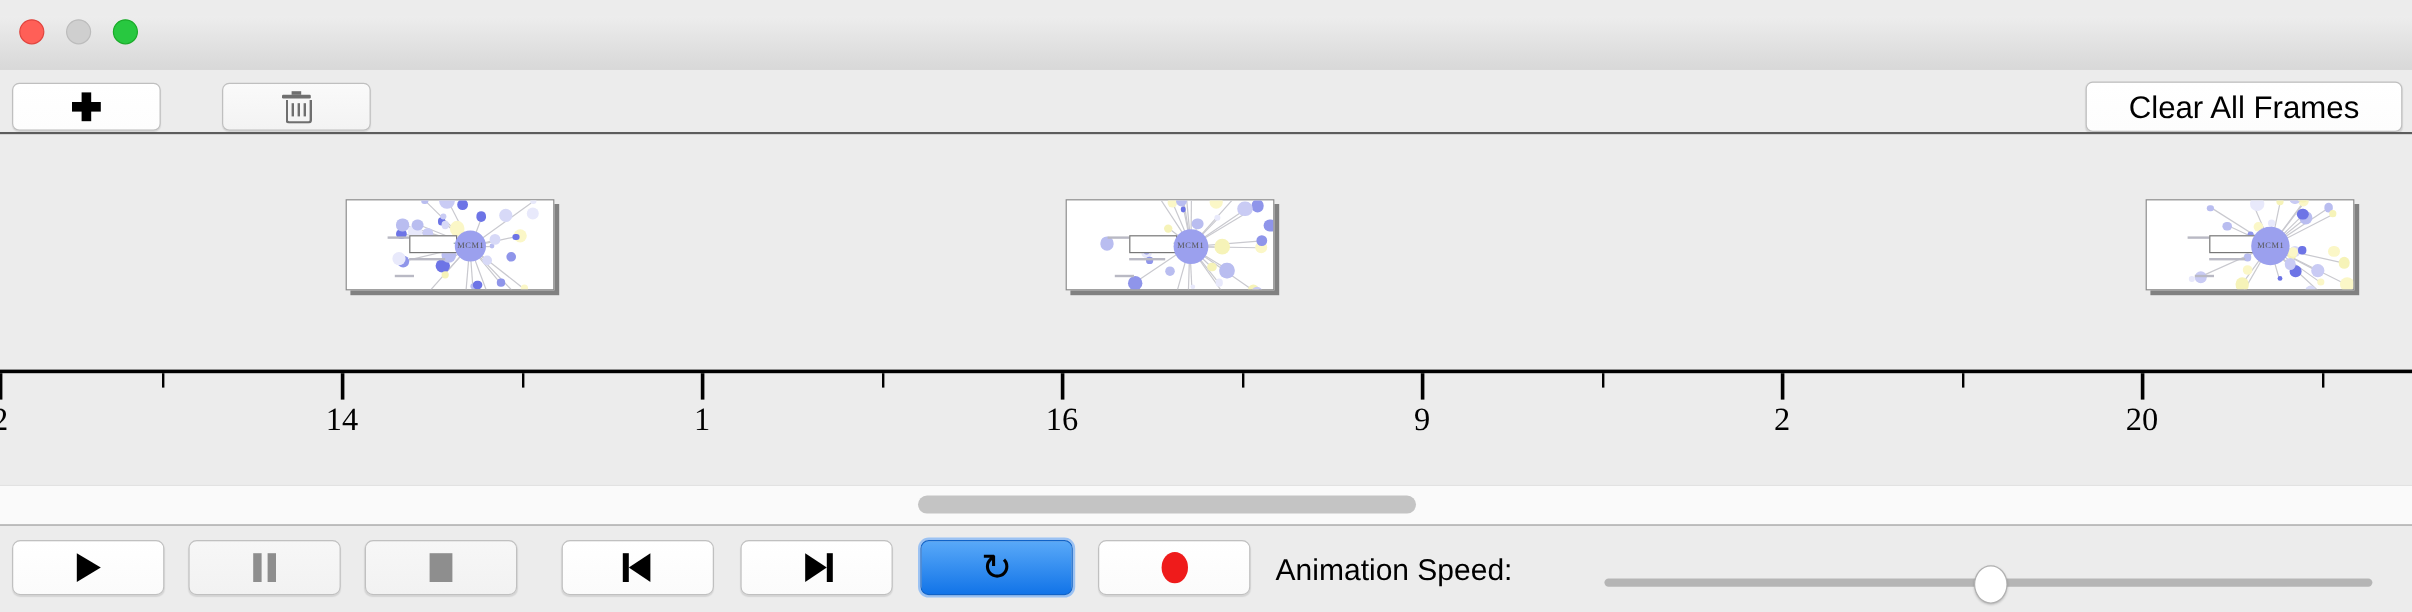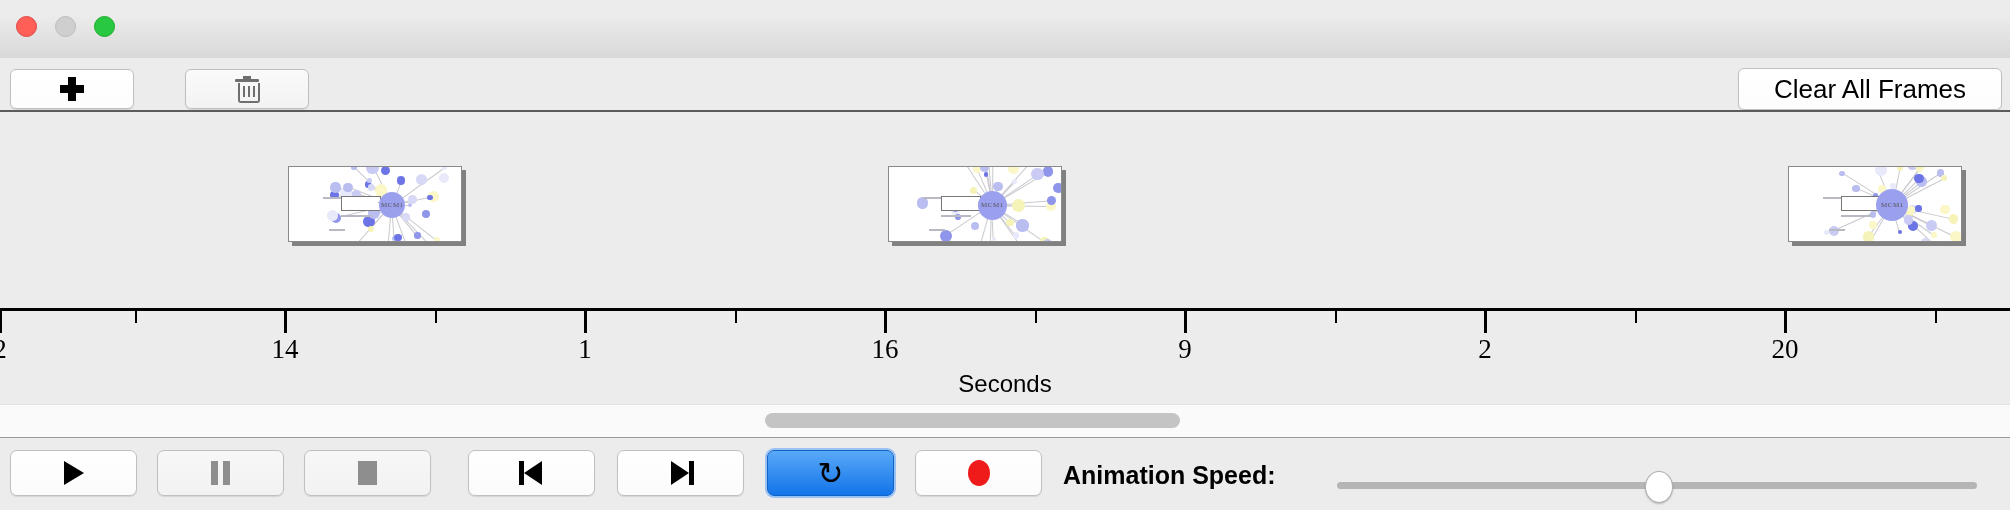--- a/index.html
+++ b/index.html
@@ -100,21 +100,21 @@
   .ico-stop{width:19px;height:24px;background:#8e8e8e;}
   .ico-prev{position:relative;width:26px;height:24px;}
   .ico-prev .bar{position:absolute;left:0;top:0;width:5px;height:24px;background:#000;}
   .ico-prev .tri{position:absolute;left:5px;top:0;width:0;height:0;border-right:18px solid #000;border-top:12px solid transparent;border-bottom:12px solid transparent;}
   .ico-next{position:relative;width:26px;height:24px;}
   .ico-next .bar{position:absolute;right:0;top:0;width:5px;height:24px;background:#000;}
   .ico-next .tri{position:absolute;right:5px;top:0;width:0;height:0;border-left:18px solid #000;border-top:12px solid transparent;border-bottom:12px solid transparent;}
   .ico-loop{font-size:31px;line-height:31px;color:#000;font-family:"DejaVu Sans",sans-serif;}
   .ico-rec{width:22px;height:26px;border-radius:50%;background:#ef1b1b;}
 
-  .speed-label{position:absolute;left:1063px;top:23px;font-size:25px;color:#000;font-weight:bold;}
+  .speed-label{position:absolute;left:1063px;top:23px;font-size:25px;color:#000;}
   .slider{position:absolute;left:1337px;top:44px;width:640px;height:7px;border-radius:4px;background:#b5b5b5;}
   .sliderknob{position:absolute;left:1645px;top:33px;width:26px;height:30px;border-radius:50%;
     background:#ffffff;border:1px solid #b0b0b0;box-shadow:0 1px 2px rgba(0,0,0,.22);}
 </style>
 </head>
 <body>
 
 <div id="app">
 
 
@@ -366,21 +366,20 @@
         <div class="tick major" style="left: 1784px;"></div>
         <div class="ticklabel" style="left: 1785px;">20</div>
         <div class="tick minor" style="left: 135px;"></div>
         <div class="tick minor" style="left: 435px;"></div>
         <div class="tick minor" style="left: 735px;"></div>
         <div class="tick minor" style="left: 1035px;"></div>
         <div class="tick minor" style="left: 1335px;"></div>
         <div class="tick minor" style="left: 1635px;"></div>
         <div class="tick minor" style="left: 1935px;"></div>
       </div>
-    <div class="axis-title">Seconds</div>
   </div>
 
   <div class="scrollzone">
     <div class="scrollthumb"></div>
   </div>
 
   <div class="controls">
     <div class="cbtn" style="left:10px;width:125px">
       <span class="ico-play"></span>
     </div>

